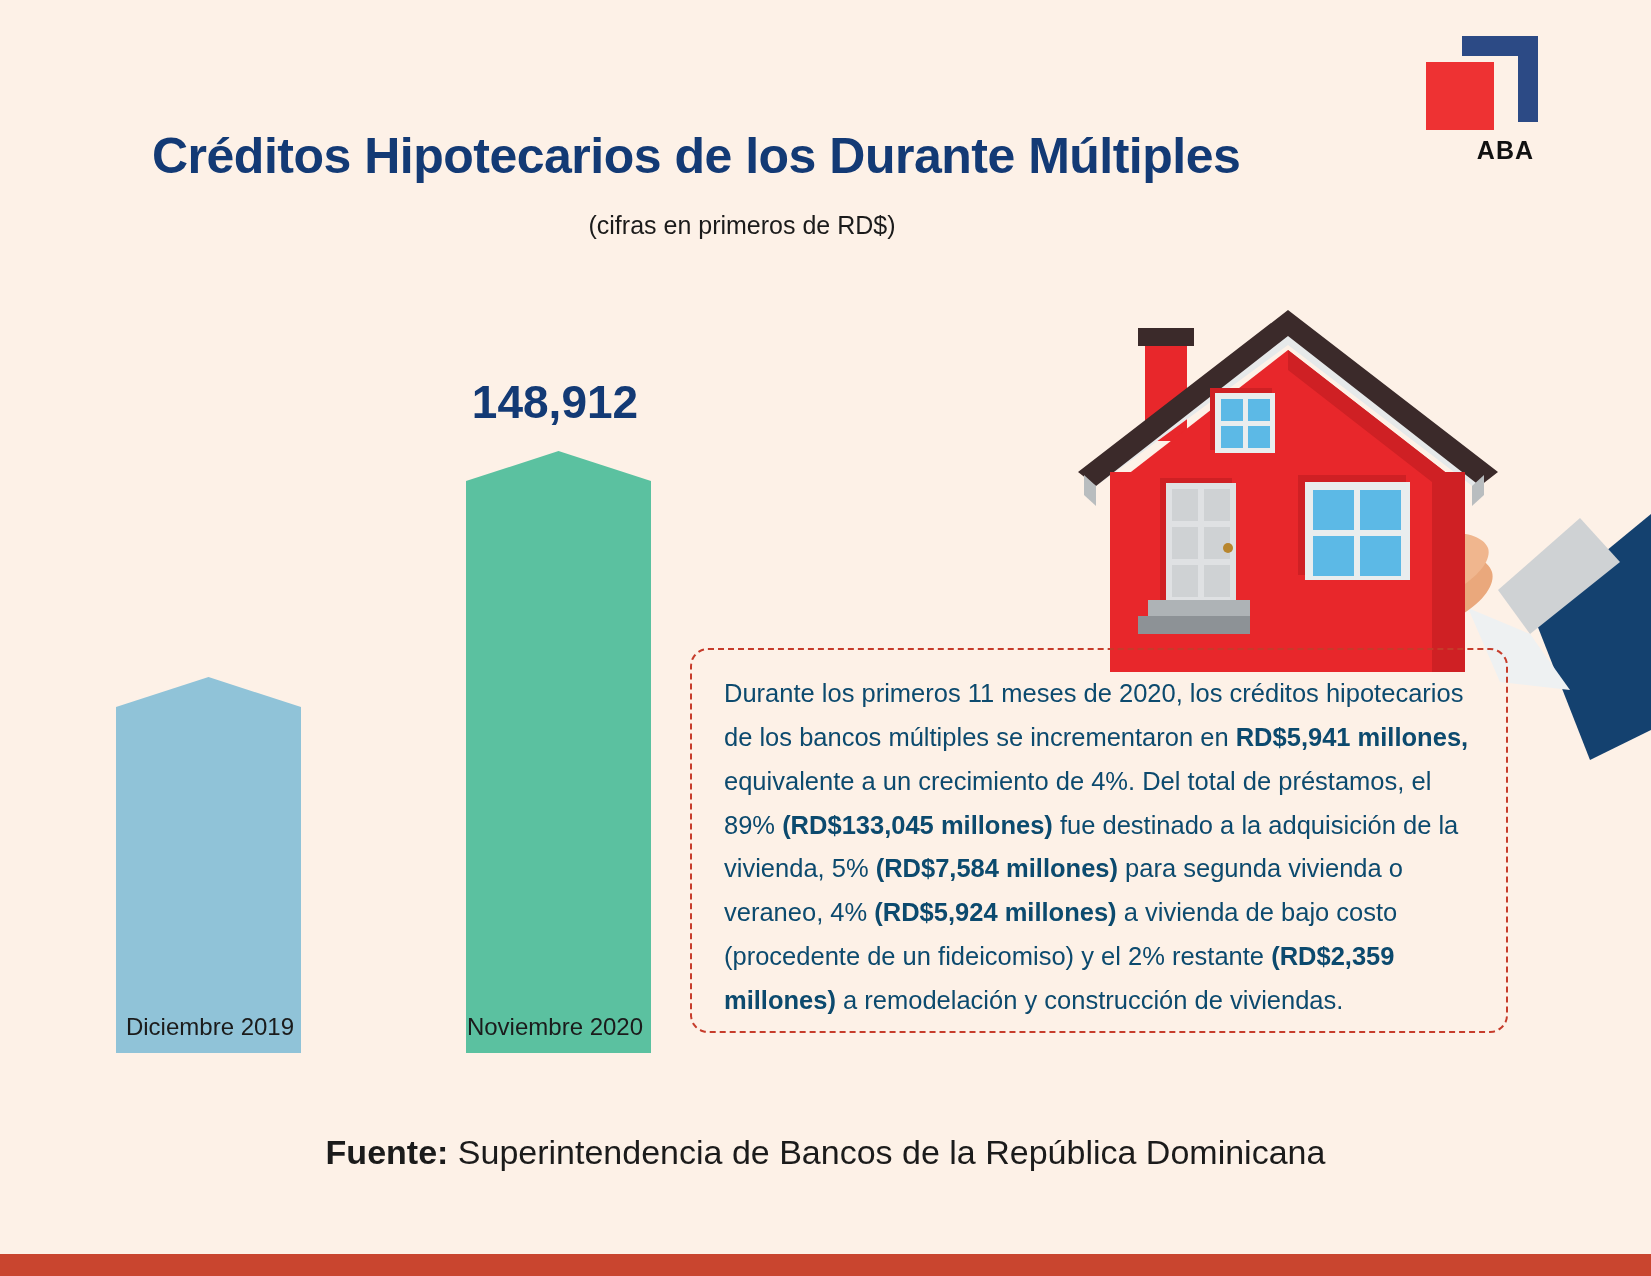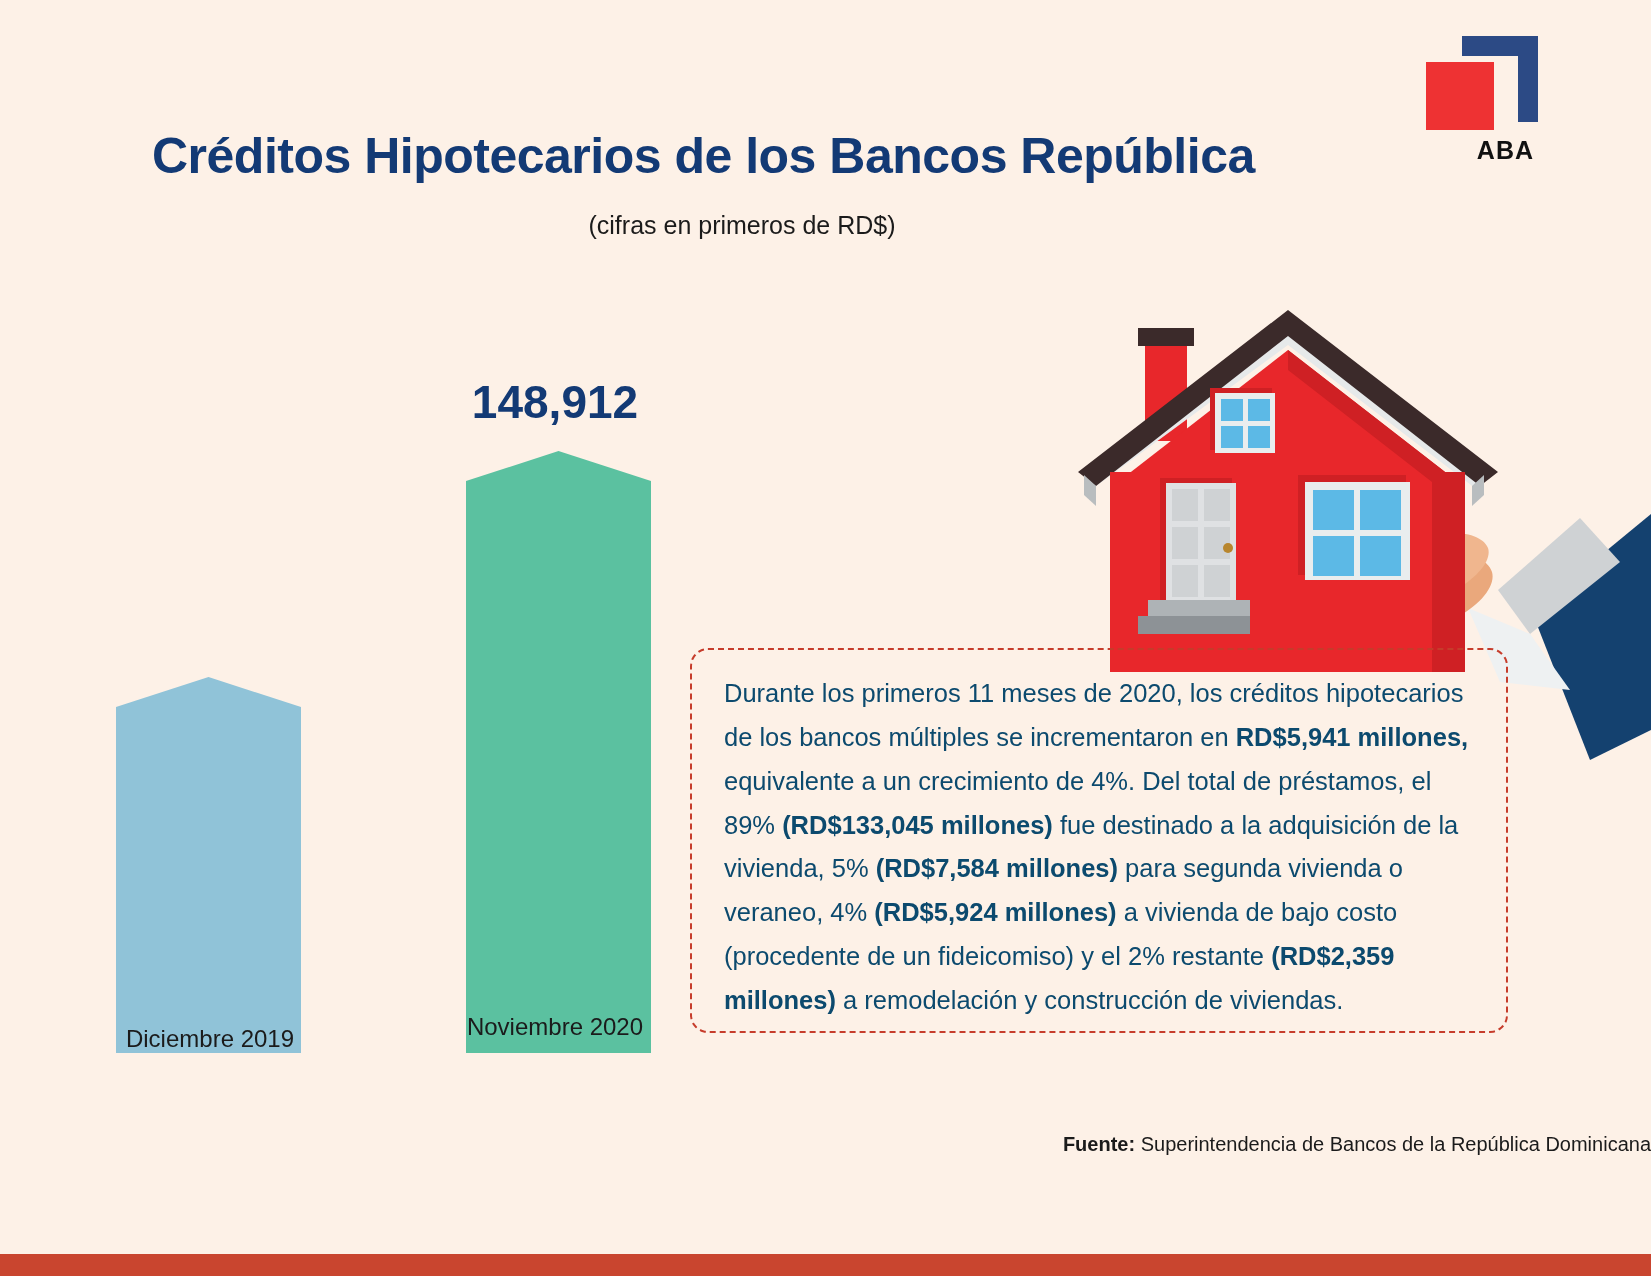--- a/index.html
+++ b/index.html
@@ -37,21 +37,21 @@
   }
   .bar-label{
     position:absolute;text-align:center;
     font-size:24px;color:#1b1b1b;
   }
   .bar-shape{position:absolute;}
 
   
   #bar1-value{left:64px;top:614px;width:350px;}
   #bar1{left:116px;top:677px;width:185px;height:376px;}
-  #bar1-label{left:30px;top:1013px;width:360px;margin-top:12px;}
+  #bar1-label{left:30px;top:1013px;width:360px;}
 
   
   #bar2-value{left:380px;top:375px;width:350px;}
   #bar2{left:466px;top:451px;width:185px;height:602px;}
   #bar2-label{left:375px;top:1013px;width:360px;}
 
   
   .illus{position:absolute;left:1060px;top:290px;width:591px;height:500px;}
 
   
@@ -61,32 +61,32 @@
     box-sizing:border-box;
   }
   .callout-text{
     position:absolute;left:724px;top:672px;width:752px;
     font-size:25.5px;line-height:1.72;color:#0c4a6e;
   }
   .callout-text b{font-weight:bold;}
 
   
   .source{
-    position:absolute;left:0px;top:1133px;width:1651px;text-align:right;
-    font-size:20px;color:#1b1b1b;
+    position:absolute;left:0px;top:1133px;width:1651px;text-align:center;
+    font-size:34px;color:#1b1b1b;
   }
   .source b{font-weight:bold;}
   .bottom-bar{position:absolute;left:0;top:1254px;width:1651px;height:22px;background:#c9452f;}
 </style>
 </head>
 <body>
 
 <div class="canvas">
 
-  <div class="title">Créditos Hipotecarios de los Bancos República</div>
+  <div class="title">Créditos Hipotecarios de los Durante Múltiples</div>
   <div class="subtitle">(cifras en primeros de RD$)</div>
 
   <div class="logo">
     <div class="logo-bracket-h"></div>
     <div class="logo-bracket-v"></div>
     <div class="logo-square"></div>
     <div class="logo-text">ABA</div>
   </div>
 
   <div class="bar-shape" id="bar1">

